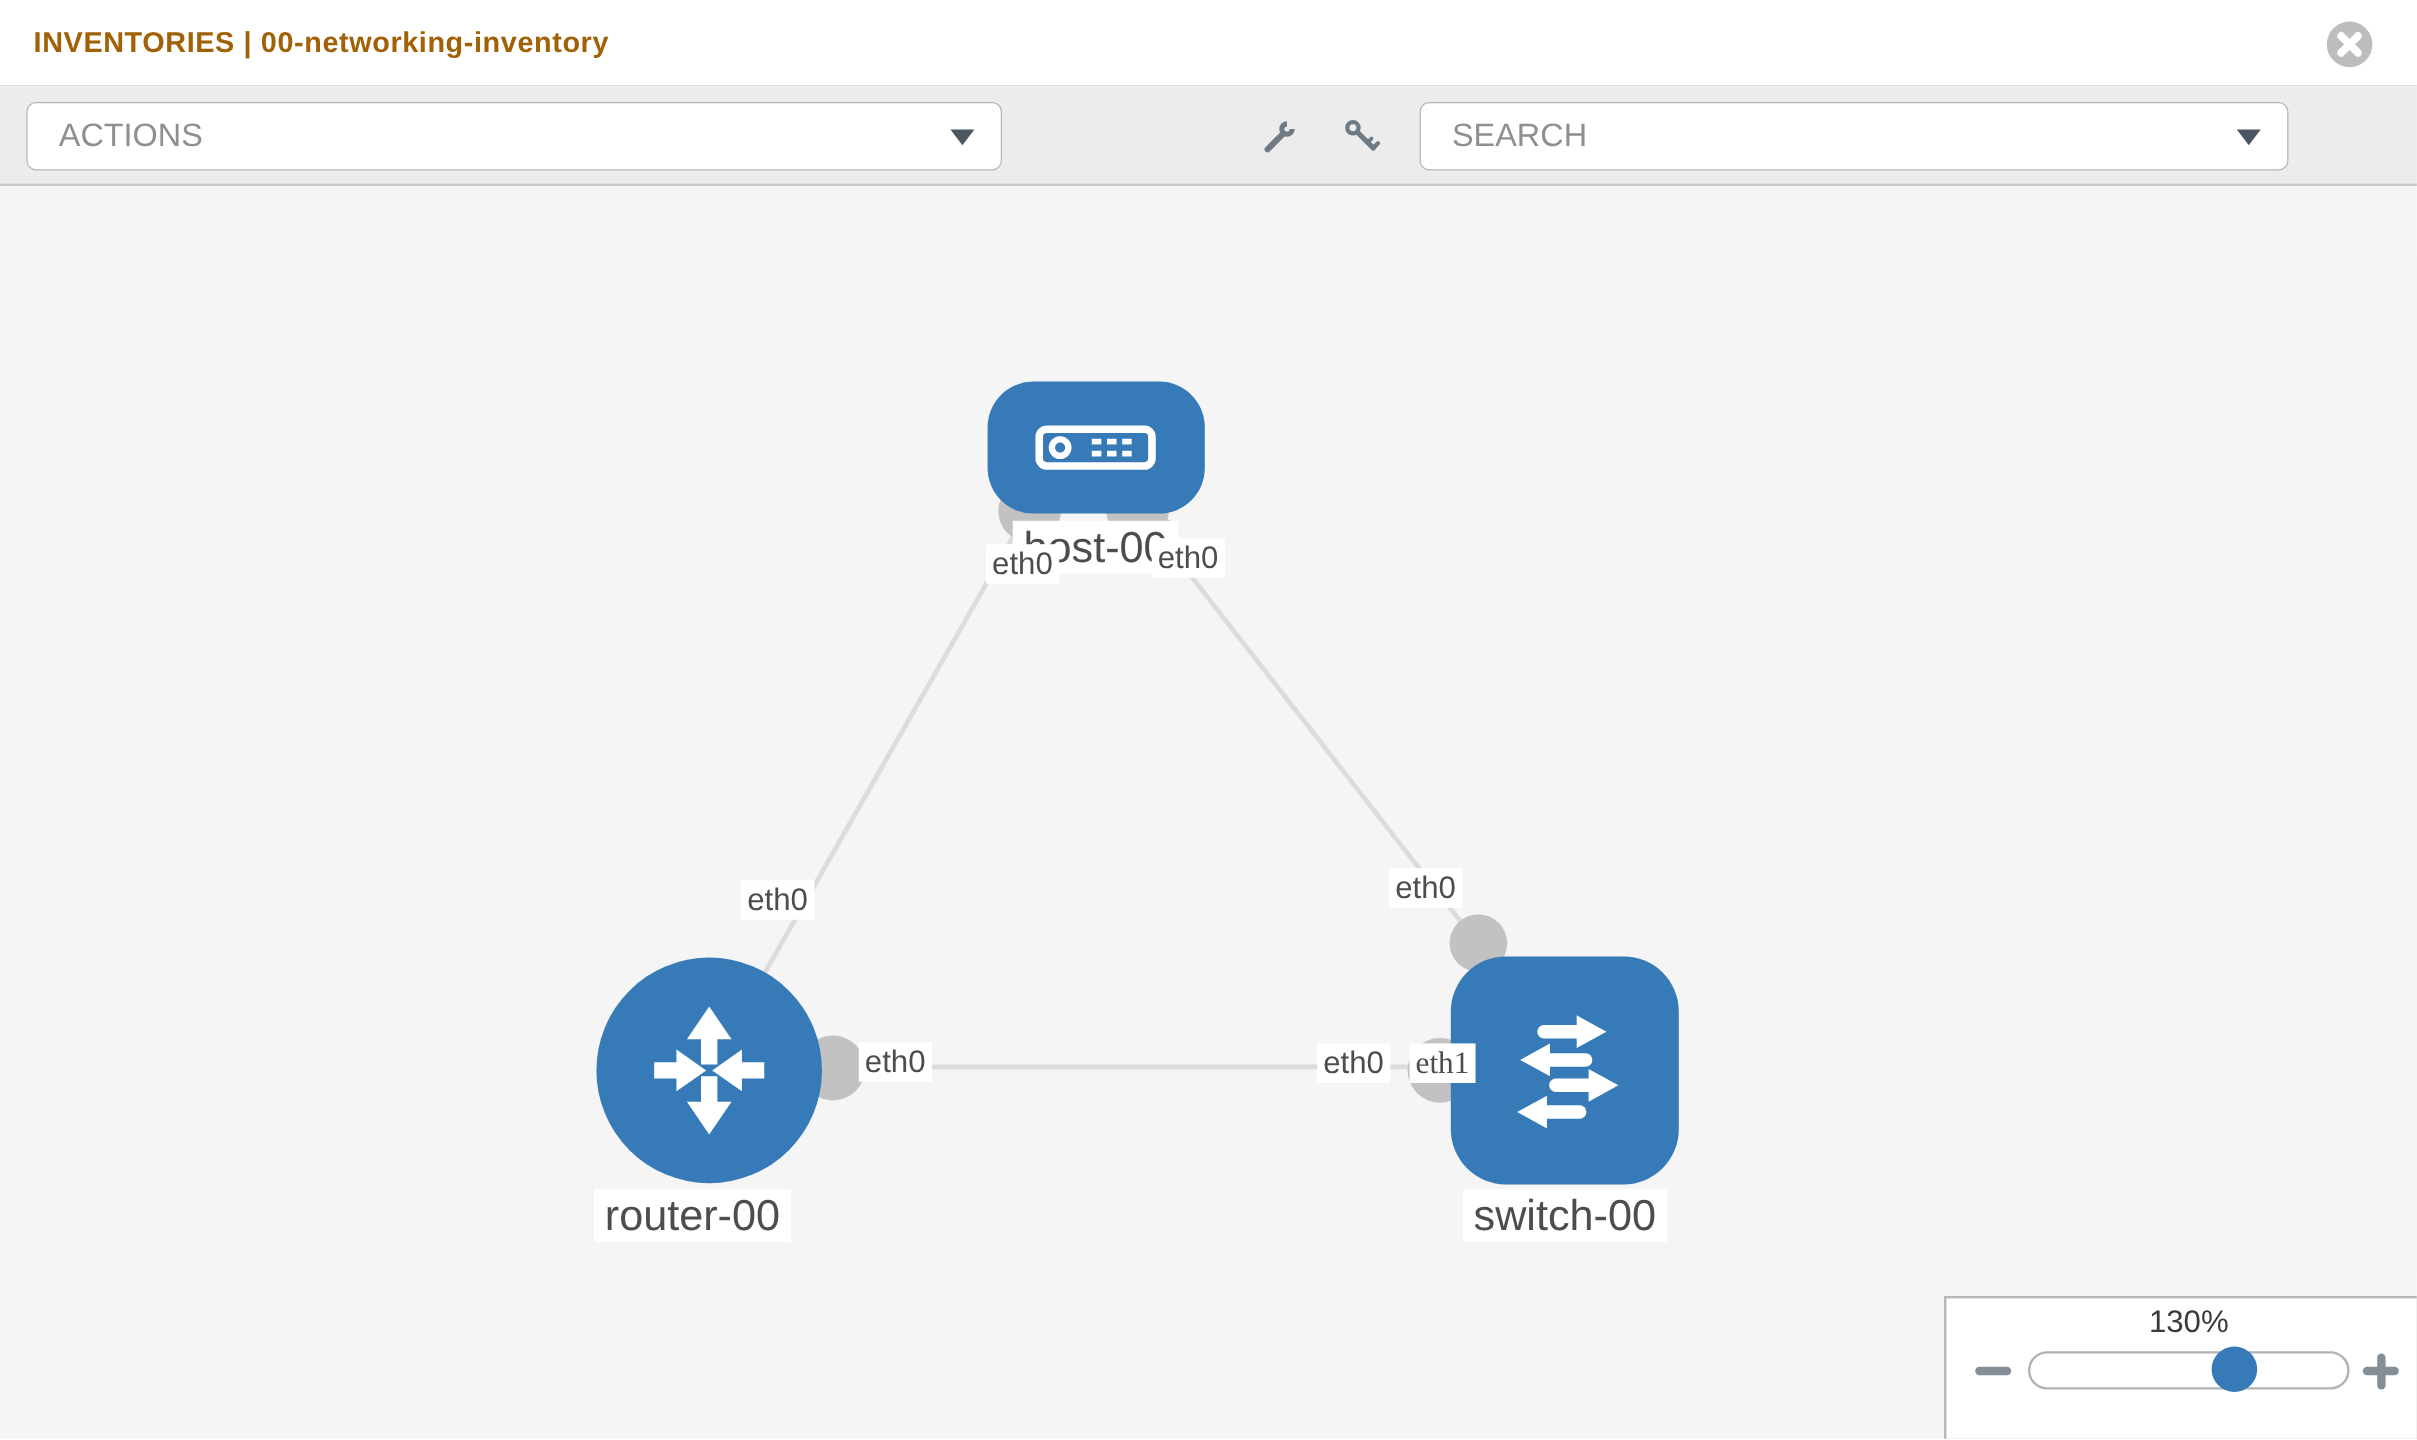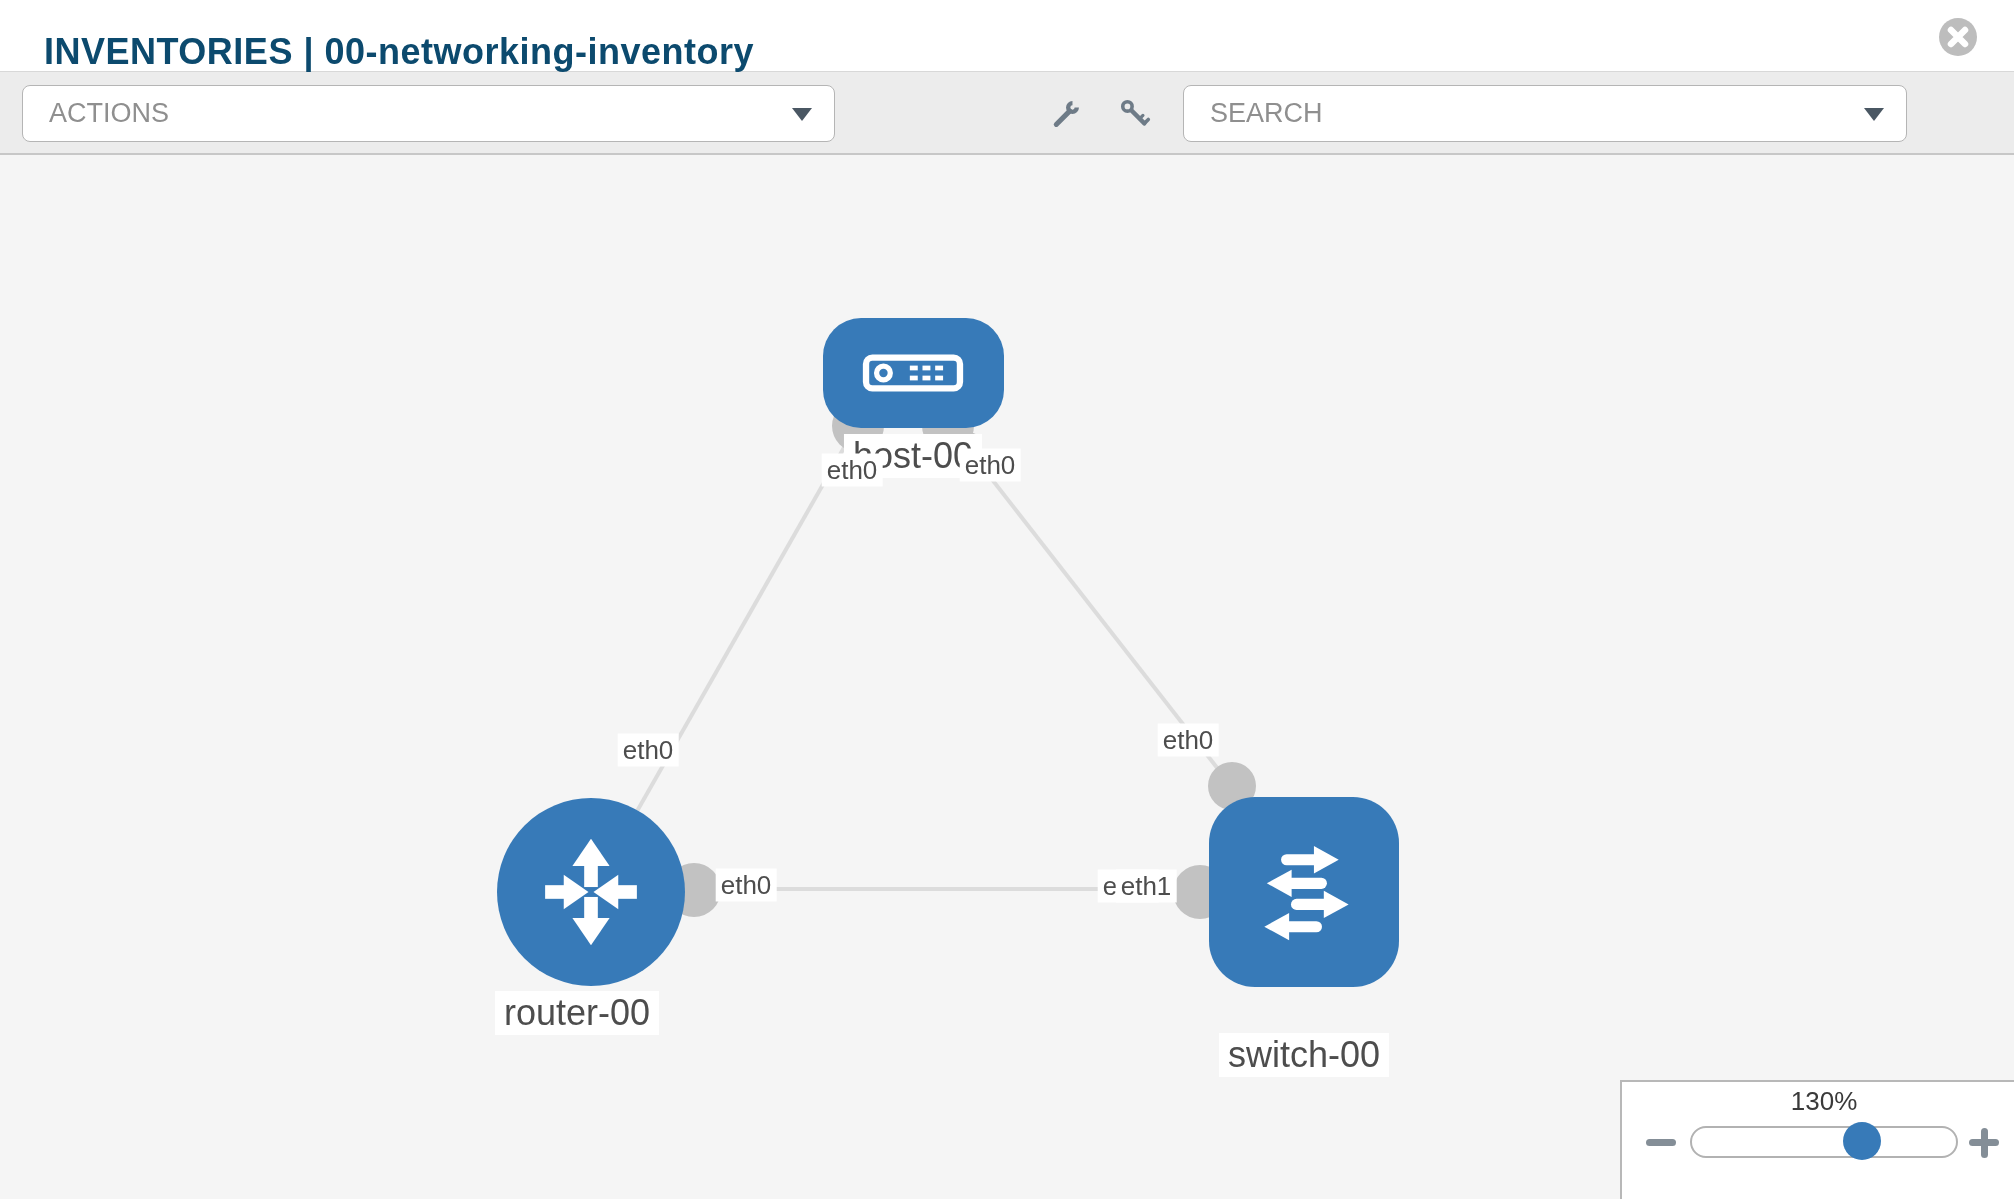--- a/index.html
+++ b/index.html
@@ -6,21 +6,21 @@
   html,body { margin:0; padding:0; }
   body {
     width:2014px; height:1200px; overflow:hidden;
     font-family:"Liberation Sans", sans-serif;
     background:#ffffff;
   }
   
   .header { position:relative; height:72px; background:#fff; border-bottom:1px solid #d8d8d8; }
   .header h1 {
     position:absolute; left:28px; top:50%; transform:translateY(-50%);
-    margin:16px; font-size:36px; font-weight:bold; color:#0c4a6e; letter-spacing:0.5px;
+    margin:0; font-size:24px; font-weight:bold; color:#a16207; letter-spacing:0.5px;
   }
   .close-btn { position:absolute; right:36px; top:17px; width:40px; height:40px;
     padding:0; border:none; background:transparent; cursor:pointer; }
   
   .toolbar { position:relative; height:83px; background:#ececec; border-bottom:2px solid #c7c7c7;padding-left:44px; }
   .select {
     position:absolute; top:13px; height:57px; background:#fff;
     border:1px solid #b5b5b5; border-radius:8px;
     display:flex; align-items:center; padding:0 26px;
     color:#8f8f8f; font-size:27px; cursor:pointer;
@@ -191,23 +191,23 @@
             <line x1="60" y1="78" x2="38" y2="78"></line>
           </g>
           <g fill="#ffffff">
             <polygon points="78,24 58,13 58,35"></polygon>
             <polygon points="20,43 40,32 40,54"></polygon>
             <polygon points="86,60 66,49 66,71"></polygon>
             <polygon points="18,78 38,67 38,89"></polygon>
           </g>
         </svg>
       </div>
-      <div class="lbl node-lbl" style="left: 1304px; top: 900px;">switch-00</div>
+      <div class="lbl node-lbl" style="left: 1304px; top: 858px;">switch-00</div>
       <div class="lbl if-lbl" style="left: 852px; top: 315px;">eth0</div>
       <div class="lbl if-lbl" style="left: 990px; top: 310px;">eth0</div>
       <div class="lbl if-lbl" style="left: 648px; top: 595px;">eth0</div>
       <div class="lbl if-lbl" style="left: 1188px; top: 585px;">eth0</div>
       <div class="lbl if-lbl" style="left: 746px; top: 730px;">eth0</div>
       <div class="lbl if-lbl" style="left: 1128px; top: 731px;">eth0</div>
-      <div class="lbl if-lbl" style="left: 1146px; top: 731px;">eth1</div>
+      <div class="lbl if-lbl" style="left: 1202px; top: 731px; font-family: Liberation Serif, serif;">eth1</div>
     </div>
 
 </div>
 
 </body></html>

